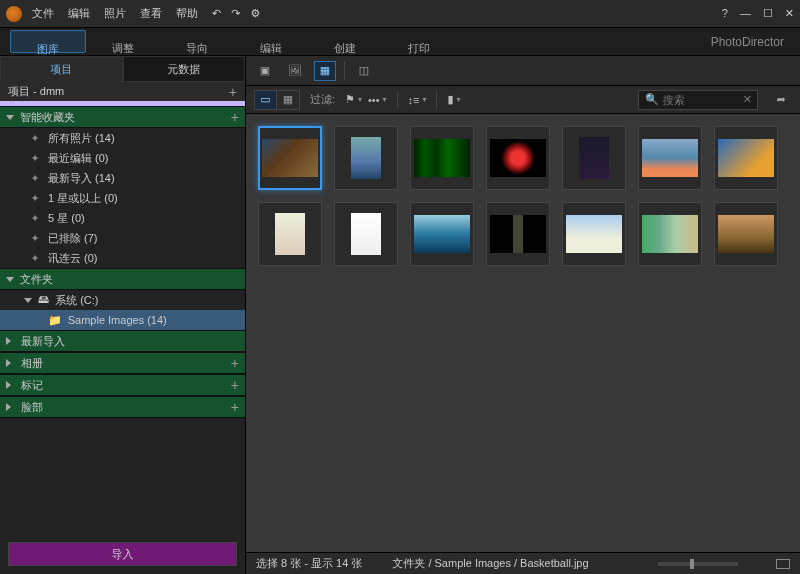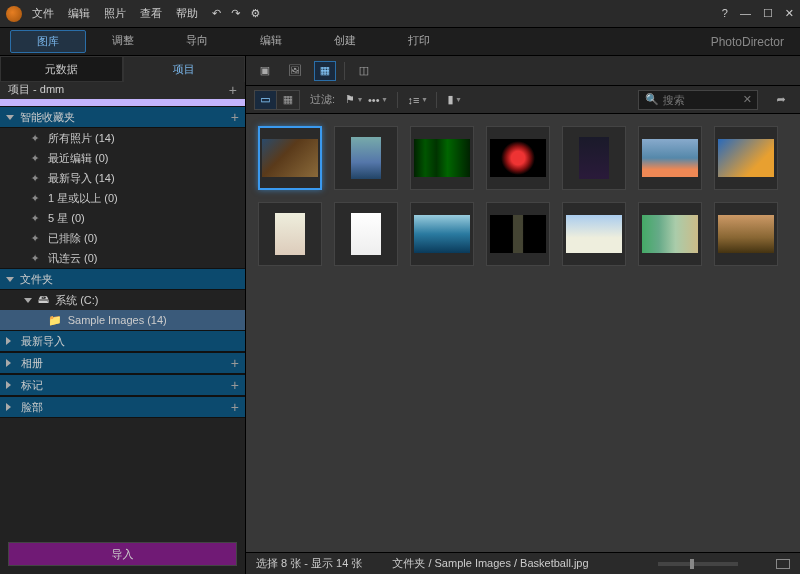--- a/index.html
+++ b/index.html
@@ -8,32 +8,32 @@
 .app-icon{width:16px;height:16px;border-radius:50%;background:radial-gradient(circle at 40% 40%,#e67e22,#a0520c);margin-right:10px}
 .menu{display:flex;gap:14px}
 .menu span{cursor:pointer;font-size:11px}
 .tb-icons{display:flex;gap:10px;margin-left:14px;color:#888}
 .tb-icons span{cursor:pointer}
 .spacer{flex:1}
 .win-ctrl{display:flex;gap:12px;color:#aaa}
 .win-ctrl span{cursor:pointer}
 .module-bar{height:28px;background:#1e1e1e;display:flex;align-items:center;padding:0 10px;border-bottom:1px solid #000}
 .module-tabs{display:flex;gap:0}
-.mod-tab{padding:0 26px;height:23px;line-height:20px;cursor:pointer;color:#aaa}
+.mod-tab{padding:8px 26px;height:23px;line-height:20px;cursor:pointer;color:#aaa}
 .mod-tab.active{background:#234;border:1px solid #2a6ea8;color:#7ab6ea;border-radius:2px}
 .brand{font-size:12px;color:#888;font-weight:300;margin-left:auto;padding-right:6px}
 .main{flex:1;display:flex;overflow:hidden}
 .sidebar{width:246px;background:#222;display:flex;flex-direction:column;border-right:1px solid #000}
 .side-tabs{display:flex;height:26px;background:#181818}
 .side-tab{flex:1;display:flex;align-items:center;justify-content:center;border:1px solid #333;cursor:pointer}
 .side-tab.active{background:#2a2a2a;border-bottom:none;color:#7ab6ea}
-.proj-row{height:24px;display:flex;align-items:flex-start;padding:0 8px;background:#2a2a2a;border-bottom:7px solid #c4b5fd}
+.proj-row{height:24px;display:flex;align-items:center;padding:0 8px;background:#2a2a2a;border-bottom:5px solid #c4b5fd}
 .plus{margin-left:auto;font-size:14px;color:#999;cursor:pointer}
 .tree{flex:1;overflow:auto;background:#222}
-.section-hdr{height:22px;display:flex;align-items:center;padding:0 6px;background:#0c4a6e;border-top:1px solid #111;border-bottom:1px solid #111;cursor:pointer}
+.section-hdr{height:22px;display:flex;align-items:center;padding:0 6px;background:#14532d;border-top:1px solid #111;border-bottom:1px solid #111;cursor:pointer}
 .tri{width:0;height:0;border-left:4px solid transparent;border-right:4px solid transparent;border-top:5px solid #aaa;margin-right:6px}
 .tri.right{border-top:4px solid transparent;border-bottom:4px solid transparent;border-left:5px solid #aaa}
 .tree-item{height:20px;display:flex;align-items:center;padding-left:28px;cursor:pointer}
 .tree-item .ic{width:14px;margin-right:6px;color:#888;text-align:center}
 .folder-row{height:20px;display:flex;align-items:center;padding-left:24px;cursor:pointer}
 .folder-row.sel{background:#3a5a7a}
 .import-area{padding:8px;display:flex;flex-direction:column;gap:6px}
 .import-hint{height:28px;background:linear-gradient(#555,#3a3a3a);border:1px solid #666;border-radius:14px;display:flex;align-items:center;justify-content:center;cursor:pointer;font-size:11px}
 .import-btn{height:24px;background:#701a75;border:1px solid #444;display:flex;align-items:center;justify-content:center;cursor:pointer}
 .content{flex:1;display:flex;flex-direction:column;background:#1e1e1e}
@@ -93,22 +93,22 @@
     <div class="mod-tab">编辑</div>
     <div class="mod-tab">创建</div>
     <div class="mod-tab">打印</div>
   </div>
   <div class="brand">PhotoDirector</div>
 </div>
 
 <div class="main">
   <div class="sidebar">
     <div class="side-tabs">
+      <div class="side-tab active">项目</div>
       <div class="side-tab">元数据</div>
-      <div class="side-tab active">项目</div>
     </div>
     <div class="proj-row">
       <span>项目 - dmm</span>
       <span class="plus">+</span>
     </div>
     <div class="tree">
       <div class="section-hdr">
         <span class="tri"></span>
         <span>智能收藏夹</span>
         <span class="plus">+</span>
@@ -129,21 +129,21 @@
           <div class="tree-item">
             <span class="ic">✦</span>
             <span>1 星或以上 (0)</span>
           </div>
           <div class="tree-item">
             <span class="ic">✦</span>
             <span>5 星 (0)</span>
           </div>
           <div class="tree-item">
             <span class="ic">✦</span>
-            <span>已排除 (0)</span>
+            <span>已排除 (7)</span>
           </div>
           <div class="tree-item">
             <span class="ic">✦</span>
             <span>讯连云 (0)</span>
           </div>
         </div>
 
       <div class="section-hdr">
         <span class="tri"></span>
         <span>文件夹</span>

